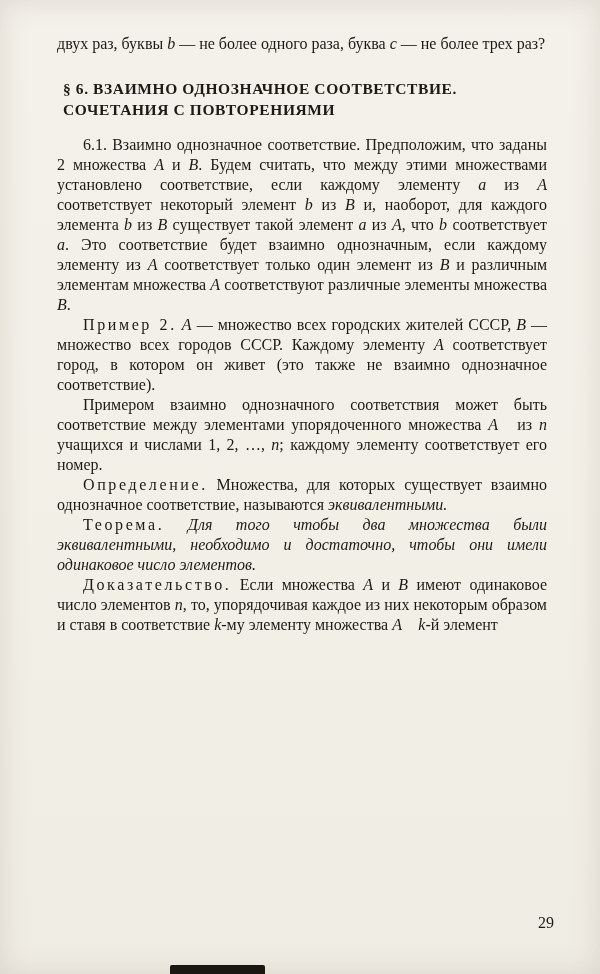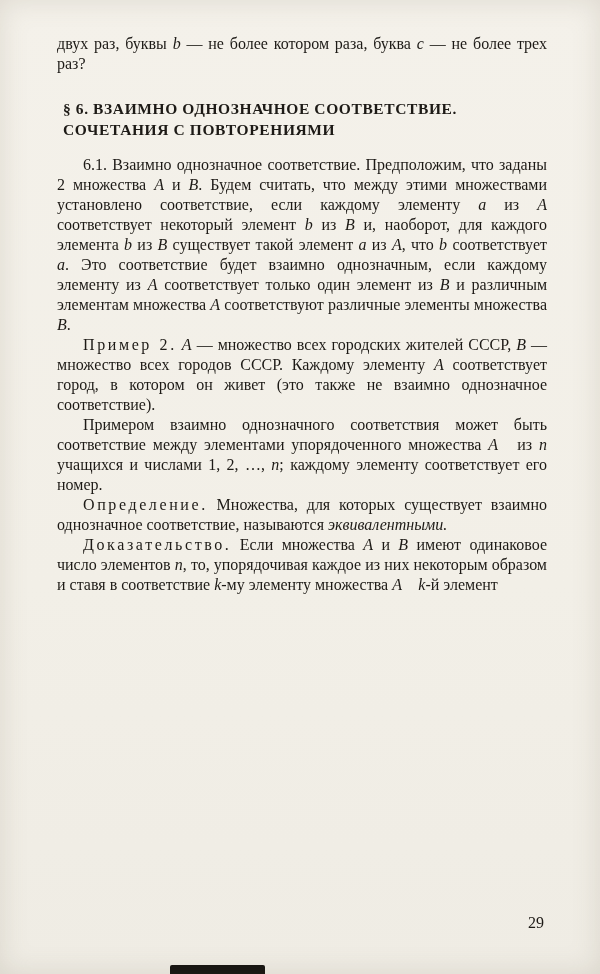--- a/index.html
+++ b/index.html
@@ -40,21 +40,21 @@
     text-align: left;
     letter-spacing: 0.6px;
     margin: 24px 6px 15px 6px;
     text-indent: 0;
   }
   .i { font-style: italic; }
   .b { font-weight: normal; }
   .sp { letter-spacing: 2.6px; }
   .page-number {
     position: absolute;
-    right: 56px;
+    right: 46px;
     bottom: 42px;
     font-size: 16px;
     font-family: "Liberation Serif", serif;
     color: #1d1a16;
   }
   .scan-artifact {
     position: absolute;
     left: 170px;
     bottom: 0;
     width: 95px;
@@ -70,24 +70,25 @@
     height: 974px;
     pointer-events: none;
     box-shadow: inset 0 0 28px rgba(120,110,90,0.18);
   }
 </style>
 </head>
 <body>
 
 <div class="book-page">
   <div class="text-block" id="text-container">
-      <p><span>двух раз, буквы </span><span class="i">b</span><span> — не более котором раза, буква </span><span class="i">c</span><span> — не более трех раз?</span></p>
+      <p><span>двух раз, буквы </span><span class="i">b</span><span> — не более одного раза, буква </span><span class="i">c</span><span> — не более трех раз?</span></p>
       <h2>§ 6. ВЗАИМНО ОДНОЗНАЧНОЕ СООТВЕТСТВИЕ.<br>СОЧЕТАНИЯ С ПОВТОРЕНИЯМИ</h2>
       <p class="indent"><span class="b">6.1. Взаимно однозначное соответствие.</span><span> Предположим, что заданы 2 множества </span><span class="i">A</span><span> и </span><span class="i">B</span><span>. Будем считать, что между этими множествами установлено соответствие, если каждому элементу </span><span class="i">a</span><span> из </span><span class="i">A</span><span> соответствует некоторый элемент </span><span class="i">b</span><span> из </span><span class="i">B</span><span> и, наоборот, для каждого элемента </span><span class="i">b</span><span> из </span><span class="i">B</span><span> существует такой элемент </span><span class="i">a</span><span> из </span><span class="i">A</span><span>, что </span><span class="i">b</span><span> соответствует </span><span class="i">a</span><span>. Это соответствие будет взаимно однозначным, если каждому элементу из </span><span class="i">A</span><span> соответствует только один элемент из </span><span class="i">B</span><span> и различным элементам множества </span><span class="i">A</span><span> соответствуют различные элементы множества </span><span class="i">B</span><span>.</span></p>
       <p class="indent"><span class="sp">Пример 2.</span><span> </span><span class="i">A</span><span> — множество всех городских жителей СССР, </span><span class="i">B</span><span> — множество всех городов СССР. Каждому элементу </span><span class="i">A</span><span> соответствует город, в котором он живет (это также не взаимно однозначное соответствие).</span></p>
       <p class="indent"><span>Примером взаимно однозначного соответствия может быть соответствие между элементами упорядоченного множества </span><span class="i">A⃗</span><span> из </span><span class="i">n</span><span> учащихся и числами 1, 2, …, </span><span class="i">n</span><span>; каждому элементу соответствует его номер.</span></p>
       <p class="indent"><span class="sp">Определение.</span><span> Множества, для которых существует взаимно однозначное соответствие, называются </span><span class="i">эквивалентными.</span></p>
+      <p class="indent"><span class="sp">Теорема.</span><span> </span><span class="i">Для того чтобы два множества были эквивалентными, необходимо и достаточно, чтобы они имели одинаковое число элементов.</span></p>
       <p class="indent"><span class="sp">Доказательство.</span><span> Если множества </span><span class="i">A</span><span> и </span><span class="i">B</span><span> имеют одинаковое число элементов </span><span class="i">n</span><span>, то, упорядочивая каждое из них некоторым образом и ставя в соответствие </span><span class="i">k</span><span>-му элементу множества </span><span class="i">A⃗</span><span> </span><span class="i">k</span><span>-й элемент</span></p>
     </div>
   <div class="page-number">29</div>
   <div class="scan-artifact"></div>
   <div class="scan-edge"></div>
 </div>
 
 </body></html>

